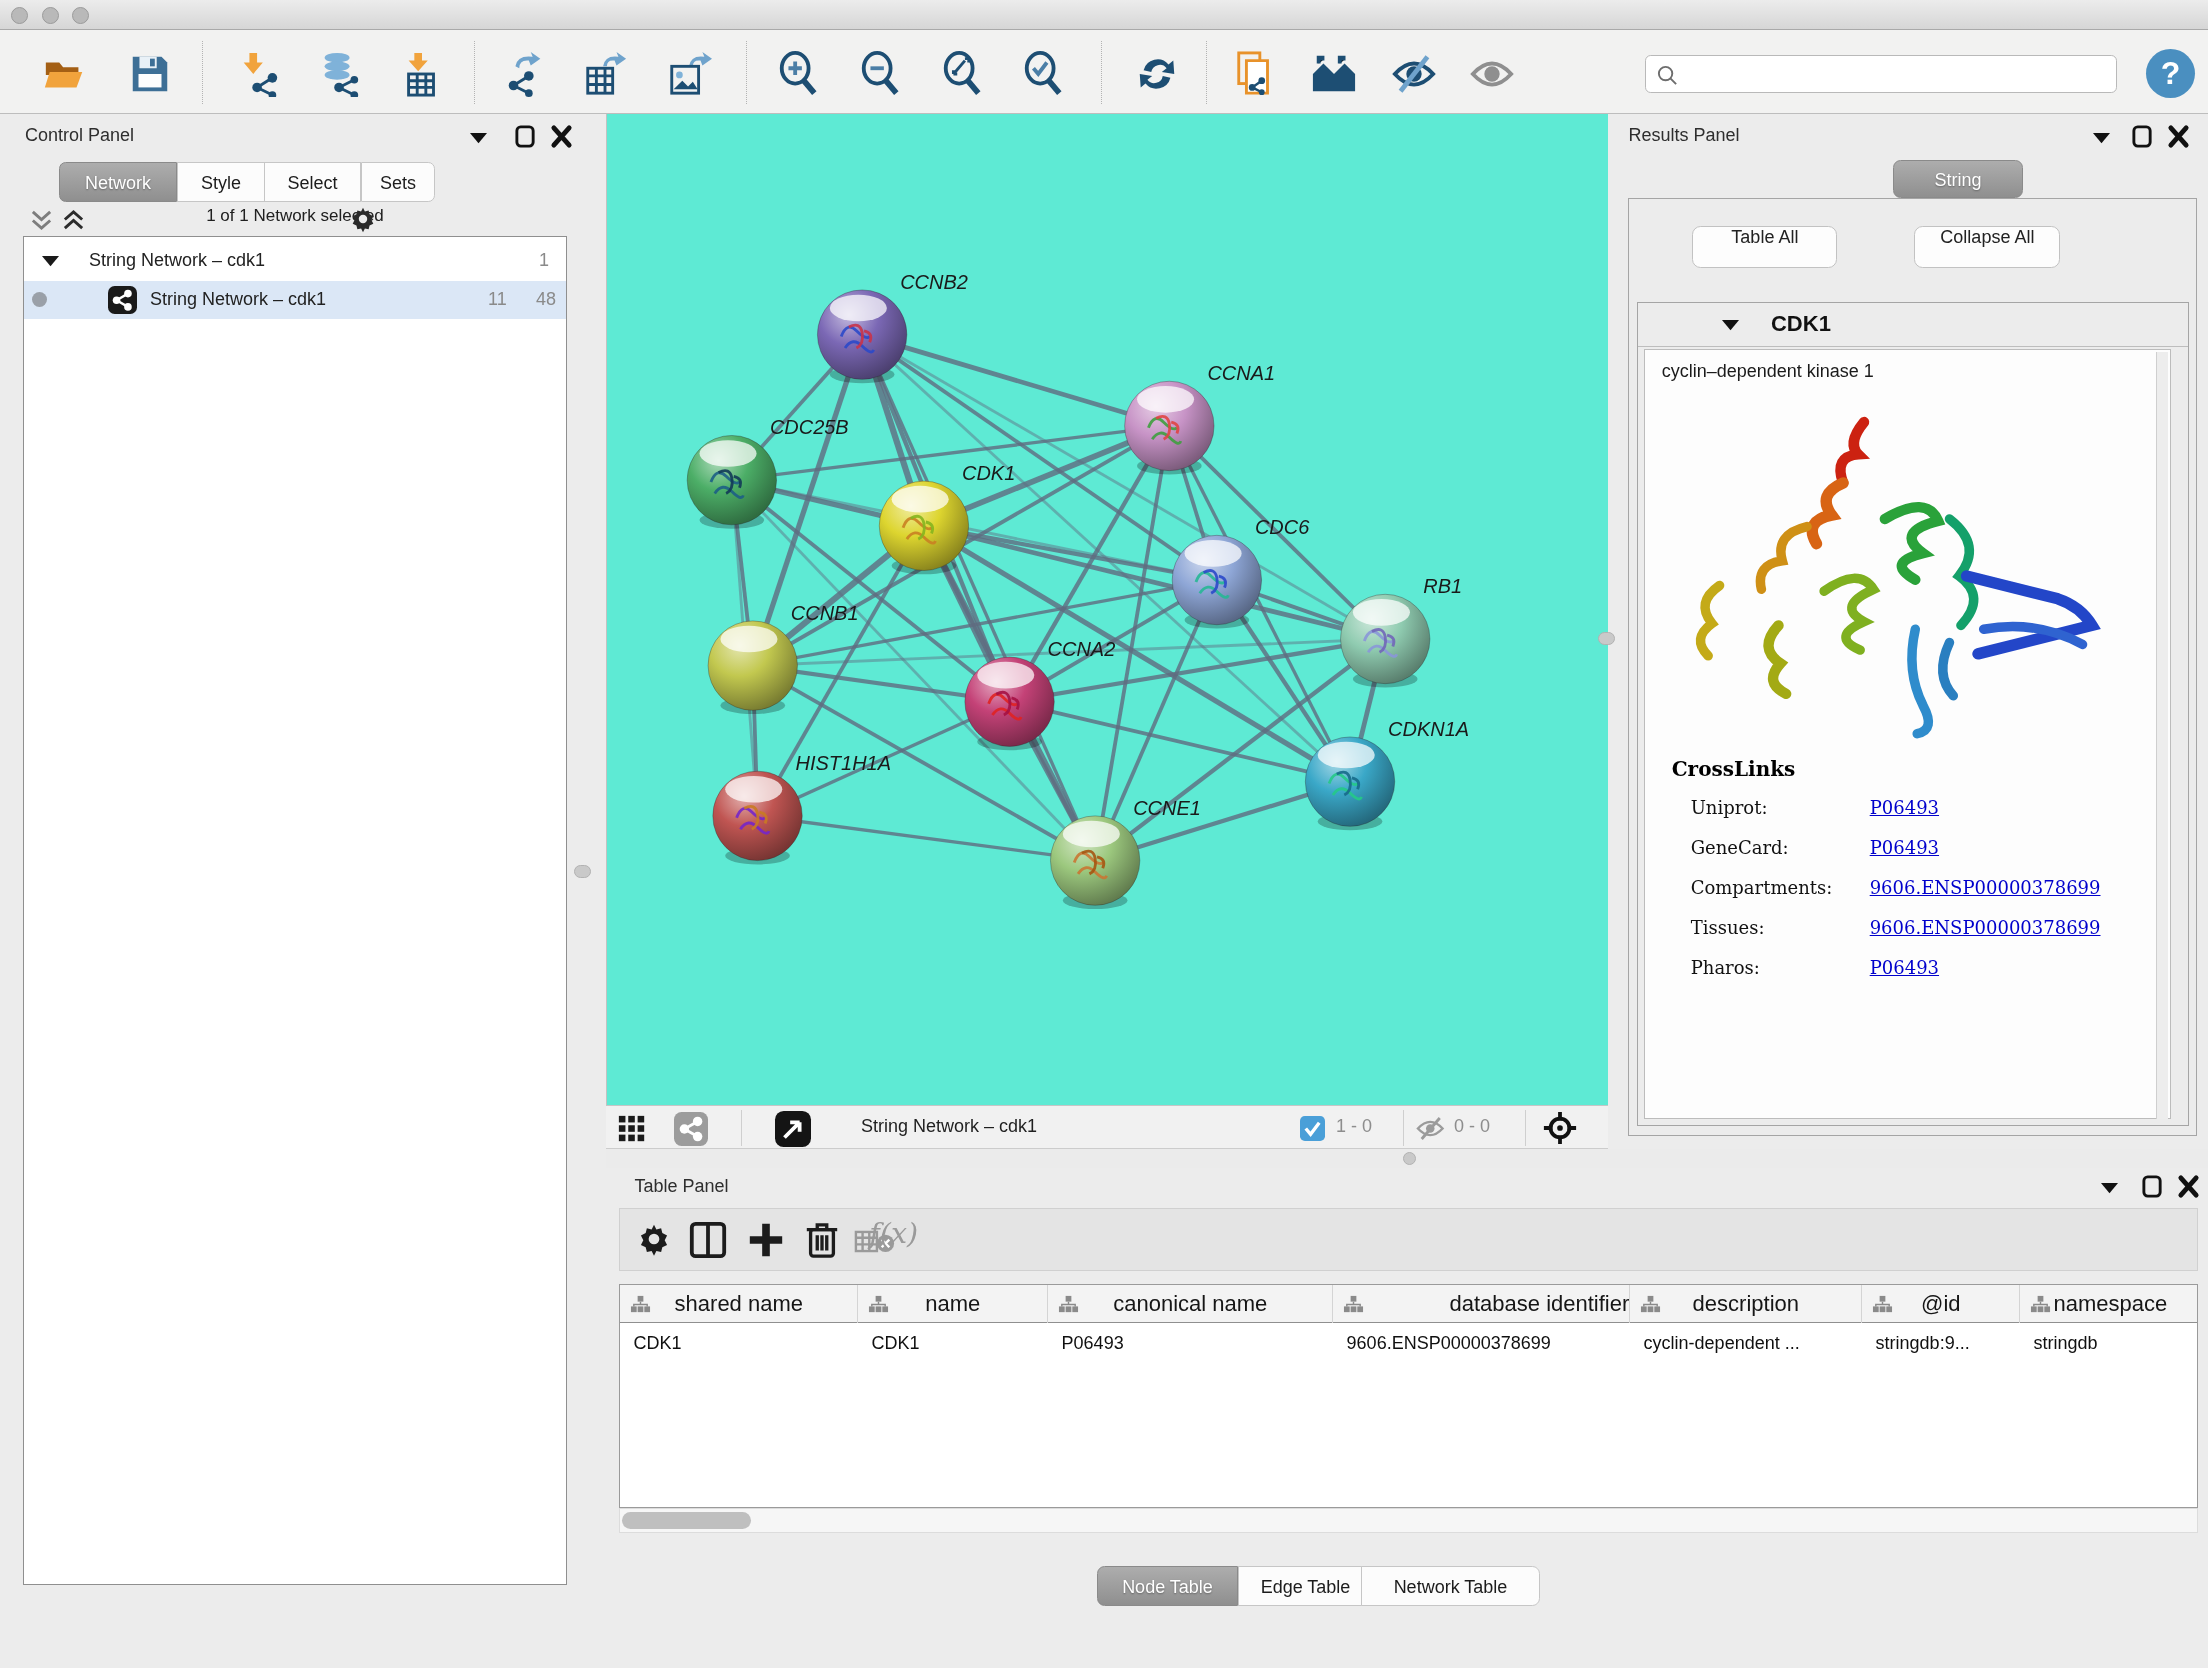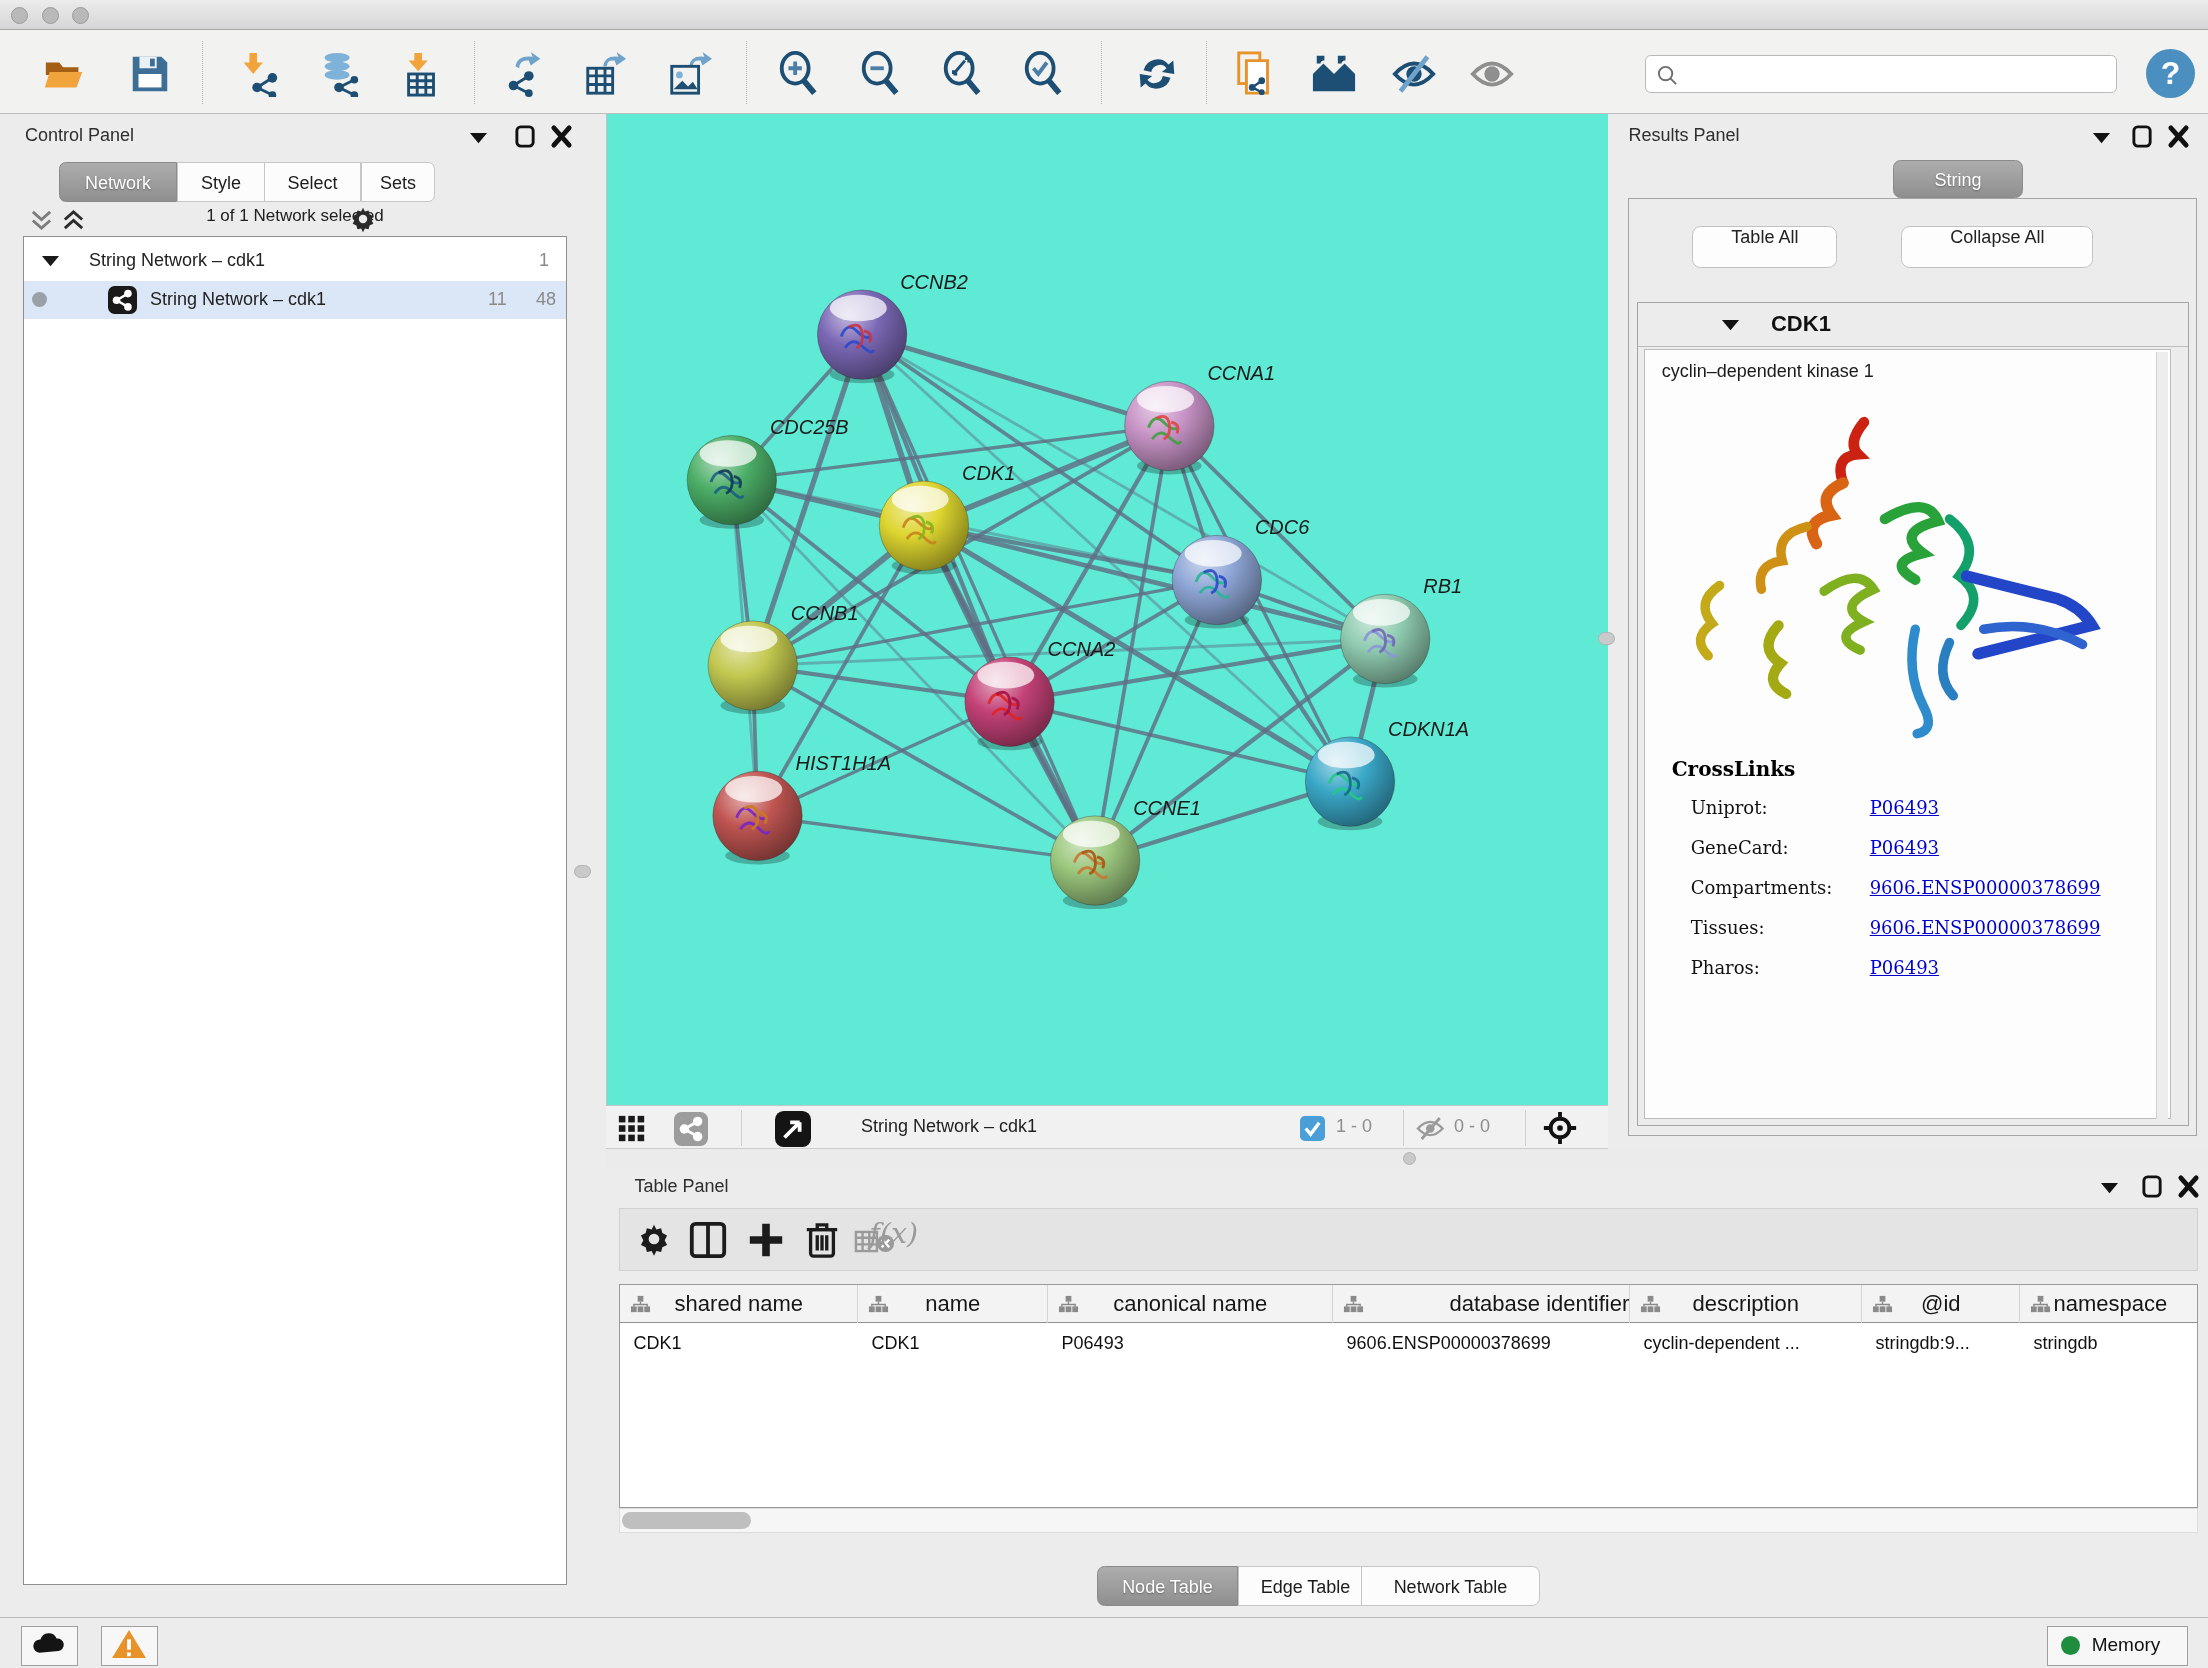--- a/index.html
+++ b/index.html
@@ -585,21 +585,21 @@
     <svg class="abs" style="left:514px; top:9.5px" width="23" height="25" viewBox="0 0 24 26">
       <rect x="3" y="3" width="17" height="20" rx="4" fill="none" stroke="#111" stroke-width="3"></rect>
     </svg>
     <svg class="abs" style="left:550px; top:9.5px" width="23" height="25" viewBox="0 0 24 26">
       <path d="M4 4 L20 22 M20 4 L4 22" stroke="#111" stroke-width="5" stroke-linecap="round"></path>
     </svg>
     <div id="rp-tab" class="tab sel">String</div>
 
     <div id="rp-outer">
       <div class="rp-btn" style="left:63px; width:145px">Table All</div>
-      <div class="rp-btn" style="left:272px; width:192px">Collapse All</div>
+      <div class="rp-btn" style="left:285px; width:146px">Collapse All</div>
 
       <div id="rp-entrybox">
         <div id="rp-gene-hdr">
           <svg class="abs" style="left:82px; top:15px" width="21" height="13.3" viewBox="0 0 22 14">
             <path d="M2 2 h18 l-9 11z" fill="#111"></path>
           </svg>
           <span id="rp-gene">CDK1</span>
         </div>
         <div id="rp-content">
           <span id="rp-desc">cyclin–dependent kinase 1</span>
@@ -737,33 +737,15 @@
     <div id="tp-hscroll">
       <div id="tp-hthumb"></div>
     </div>
     <div id="tp-tabs">
         <div class="tab sel" style="left: 0px; top: 0px; width: 141px; border-radius: 7.6px 0px 0px 7.6px;">Node Table</div>
         <div class="tab" style="left: 141px; top: 0px; width: 135px;">Edge Table</div>
         <div class="tab" style="left: 264px; top: 0px; width: 179px; border-radius: 0px 7.6px 7.6px 0px;">Network Table</div>
       </div>
   </div>
 
-  <div id="status-bar" class="abs">
-    <span class="sb-btn" style="left:21px; width:57px">
-      <svg width="42" height="28.5" viewBox="0 0 44 30" style="margin:3.8px 0 0 5.7px">
-        <path d="M12 24 a7 7 0 0 1 1 -14 a9 9 0 0 1 17 -1 a6.5 6.5 0 0 1 2 13z" fill="#141414"></path>
-      </svg>
-    </span>
-    <span class="sb-btn" style="left:101px; width:57px">
-      <svg width="38" height="32" viewBox="0 0 40 34" style="margin:1.9px 0 0 7.6px">
-        <path d="M20 2 L38 32 H2z" fill="#e8922a"></path>
-        <rect x="18" y="12" width="4" height="11" fill="#fff"></rect>
-        <rect x="18" y="26" width="4" height="4" fill="#fff"></rect>
-      </svg>
-    </span>
-    <span class="sb-btn" id="memory-btn">
-      <span id="memory-dot"></span>
-      <span>Memory</span>
-    </span>
-  </div>
 
 </div>
 
 
 </body></html>

